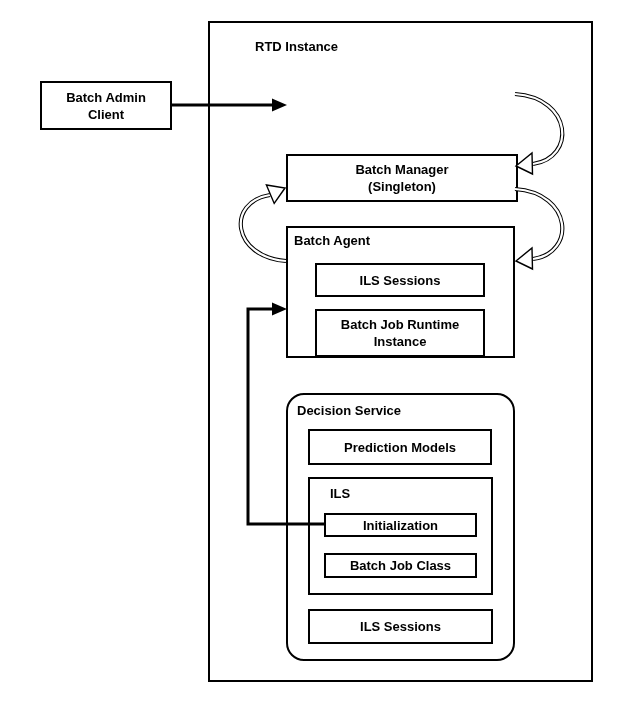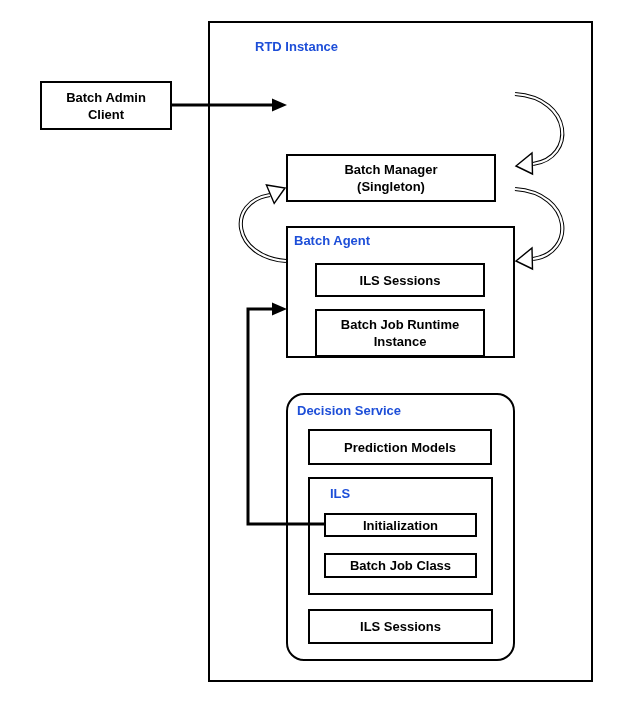--- a/index.html
+++ b/index.html
@@ -28,21 +28,21 @@
   .node.center {
     display: flex;
     flex-direction: column;
     align-items: center;
     justify-content: center;
     text-align: center;
   }
   .corner-label {
     position: absolute;
     white-space: nowrap;
-    color: #1d4ed8;
+    color: #000000;
     font-weight: bold;
     font-size: 13px;
     line-height: 16px;
   }
   .arrow-layer {
     position: absolute;
     left: 0;
     top: 0;
     width: 640px;
     height: 715px;
@@ -83,21 +83,21 @@
 
   <div class="node center" style="left:40px; top:81px; width:132px; height:49px;">
     <div>Batch Admin</div>
     <div>Client</div>
   </div>
 
   <div class="node" style="left:208px; top:21px; width:385px; height:661px;">
     <div class="corner-label" style="left:45px; top:16px;">RTD Instance</div>
 
 
-    <div class="node center" style="left:76px; top:131px; width:210px; height:48px;">
+    <div class="node center" style="left:76px; top:131px; width:232px; height:48px;">
       <div>Batch Manager</div>
       <div>(Singleton)</div>
     </div>
 
     <div class="node" style="left:76px; top:203px; width:229px; height:132px;">
       <div class="corner-label" style="left:6px; top:5px;">Batch Agent</div>
 
       <div class="node center" style="left:27px; top:35px; width:170px; height:34px;">
         <div>ILS Sessions</div>
       </div>

